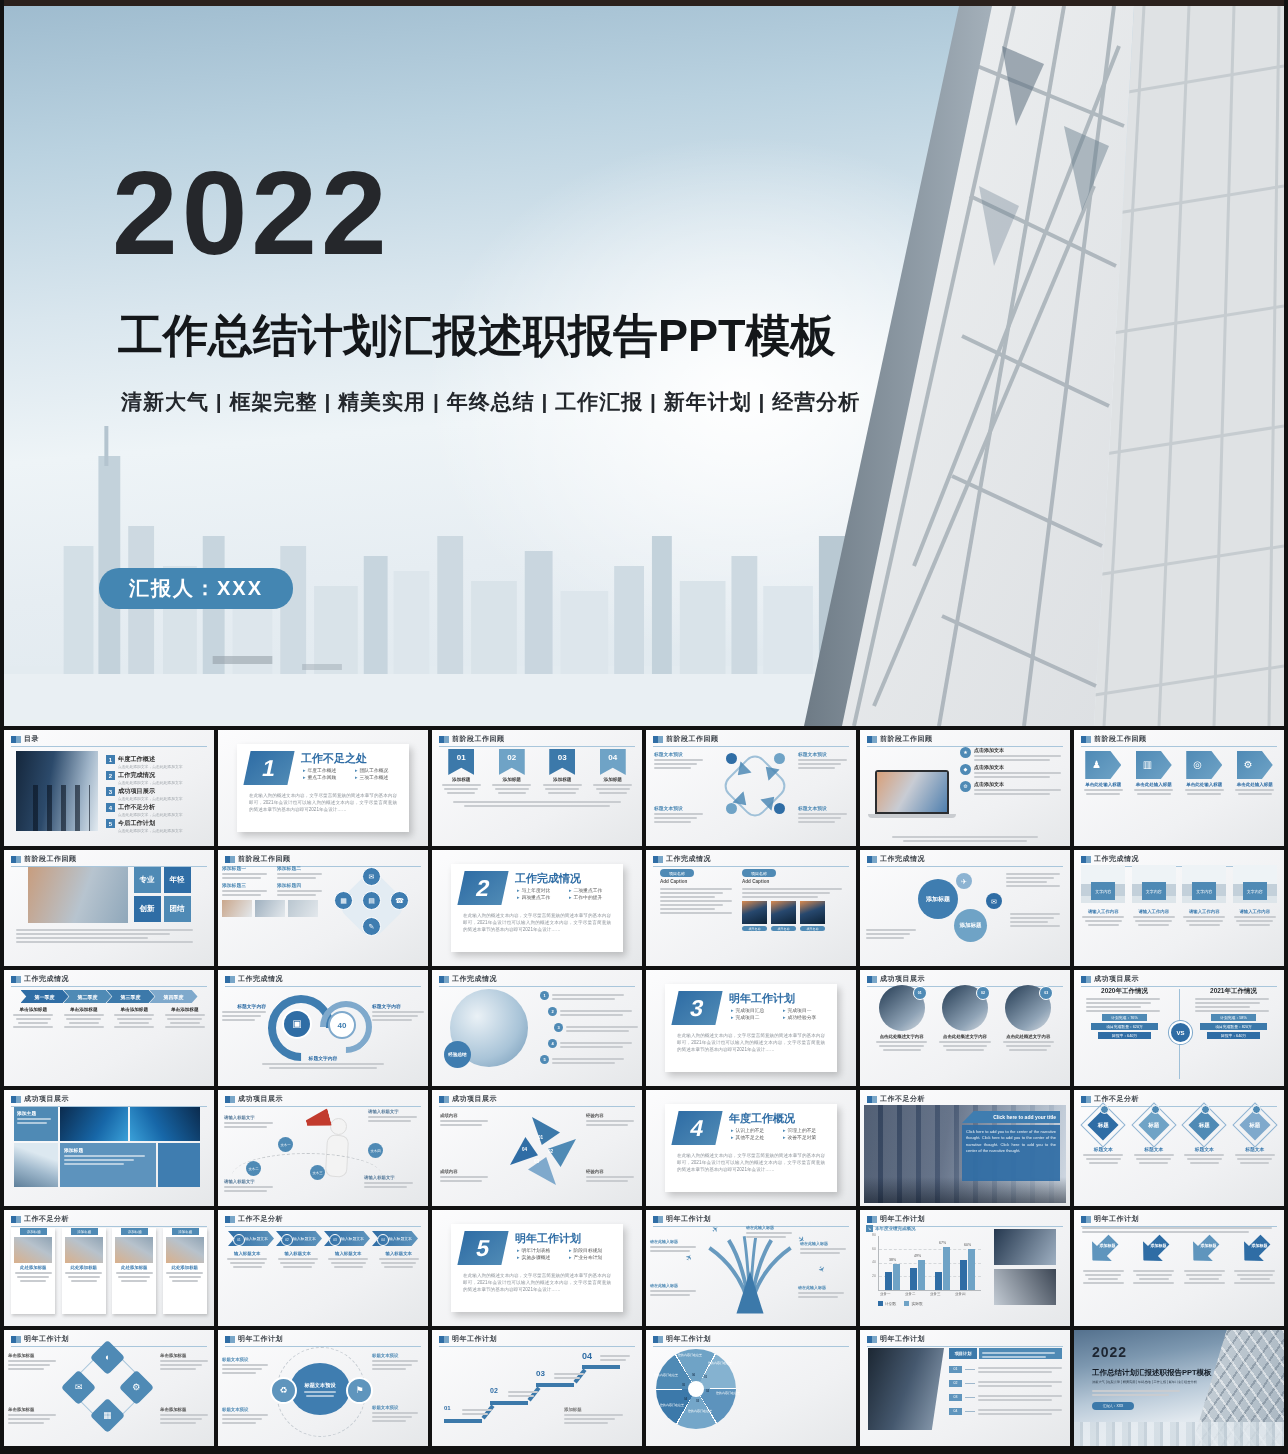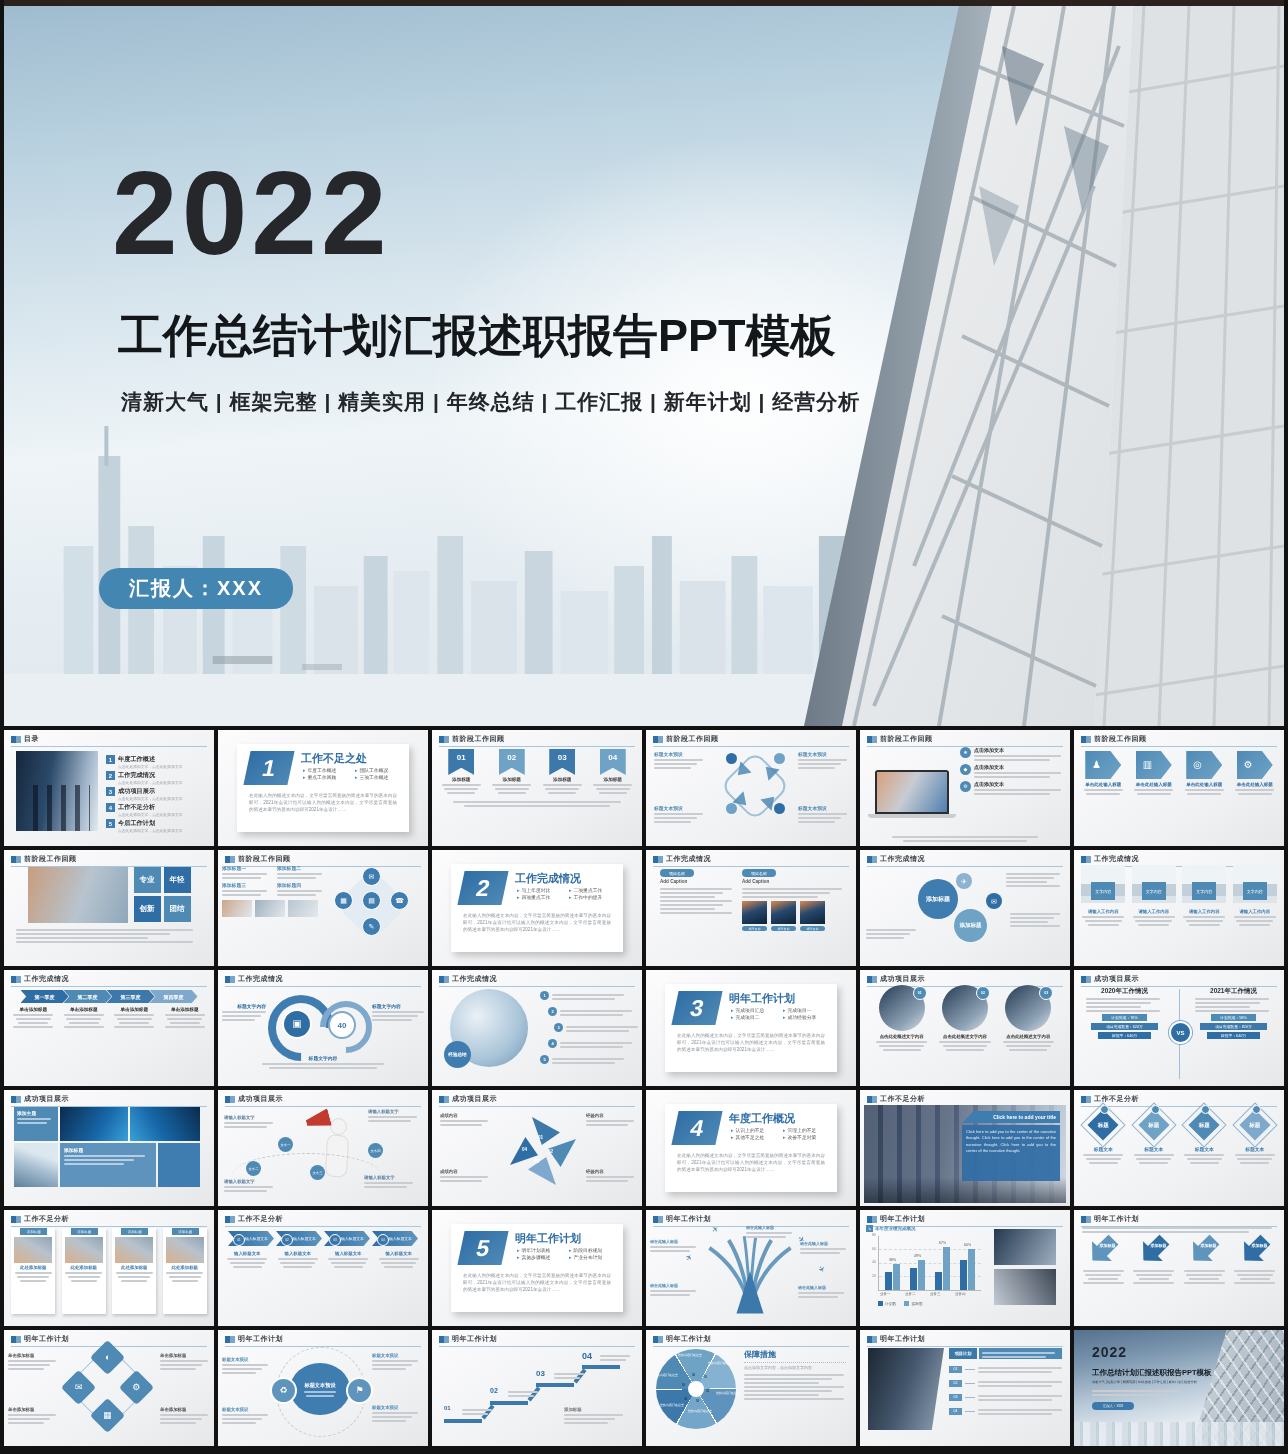--- a/index.html
+++ b/index.html
@@ -1588,33 +1588,20 @@
           <div style="position: absolute; left: 10px; top: 58px; width: 24px; font-size: 3px; line-height: 1.4; color: rgb(255, 255, 255); text-align: center;">您的内容打在这里</div>
           <div style="position: absolute; left: 4px; top: 28px; width: 24px; font-size: 3px; line-height: 1.4; color: rgb(255, 255, 255); text-align: center;">您的内容打在这里</div>
           <div style="position: absolute; left: 28px; top: 8px; width: 24px; font-size: 3px; line-height: 1.4; color: rgb(255, 255, 255); text-align: center;">您的内容打在这里</div>
           <div style="position: absolute; left: 54px; top: 30px; font-size: 2.8px; color: rgb(35, 64, 92); font-weight: 700;">01</div>
           <div style="position: absolute; left: 56px; top: 44px; font-size: 2.8px; color: rgb(35, 64, 92); font-weight: 700;">02</div>
           <div style="position: absolute; left: 46px; top: 54px; font-size: 2.8px; color: rgb(35, 64, 92); font-weight: 700;">03</div>
           <div style="position: absolute; left: 34px; top: 52px; font-size: 2.8px; color: rgb(35, 64, 92); font-weight: 700;">04</div>
           <div style="position: absolute; left: 32px; top: 38px; font-size: 2.8px; color: rgb(35, 64, 92); font-weight: 700;">05</div>
           <div style="position: absolute; left: 42px; top: 28px; font-size: 2.8px; color: rgb(35, 64, 92); font-weight: 700;">06</div>
         </div>
-        <div style="flex: 1 1 0%; padding: 4px 6px 0px 2px;">
-          <div style="font-size: 8px; font-weight: 800; color: rgb(47, 109, 165); border-bottom: 1px dotted rgb(183, 188, 193); padding-bottom: 2px;">保障措施</div>
-          <div style="font-size: 4px; color: rgb(138, 144, 151); margin: 2px 0px;">点击添加文字内容，点击添加文字内容</div>
-          <div class="lns">
-            <div class="ln" style="width: 98%;"></div>
-            <div class="ln" style="width: 86%;"></div>
-            <div class="ln" style="width: 74%;"></div>
-            <div class="ln" style="width: 98%;"></div>
-            <div class="ln" style="width: 86%;"></div>
-            <div class="ln" style="width: 74%;"></div>
-            <div class="ln" style="width: 98%;"></div>
-          </div>
-        </div>
       </div>
     </div>
     <div class="thumb">
       <div class="hdr">
         <div class="sq"></div>
         <div class="ht">明年工作计划</div>
       </div>
       <div class="tb" style="display: flex; gap: 5px; padding: 3px 4px;">
         <div style="width: 76px; height: 82px; flex: 0 0 auto; background: linear-gradient(110deg, rgb(28, 39, 51), rgb(69, 88, 110) 50%, rgb(147, 165, 184)); clip-path: polygon(0px 0px, 100% 0px, 84% 100%, 0px 100%);"></div>
         <div style="flex: 1 1 0%;">

